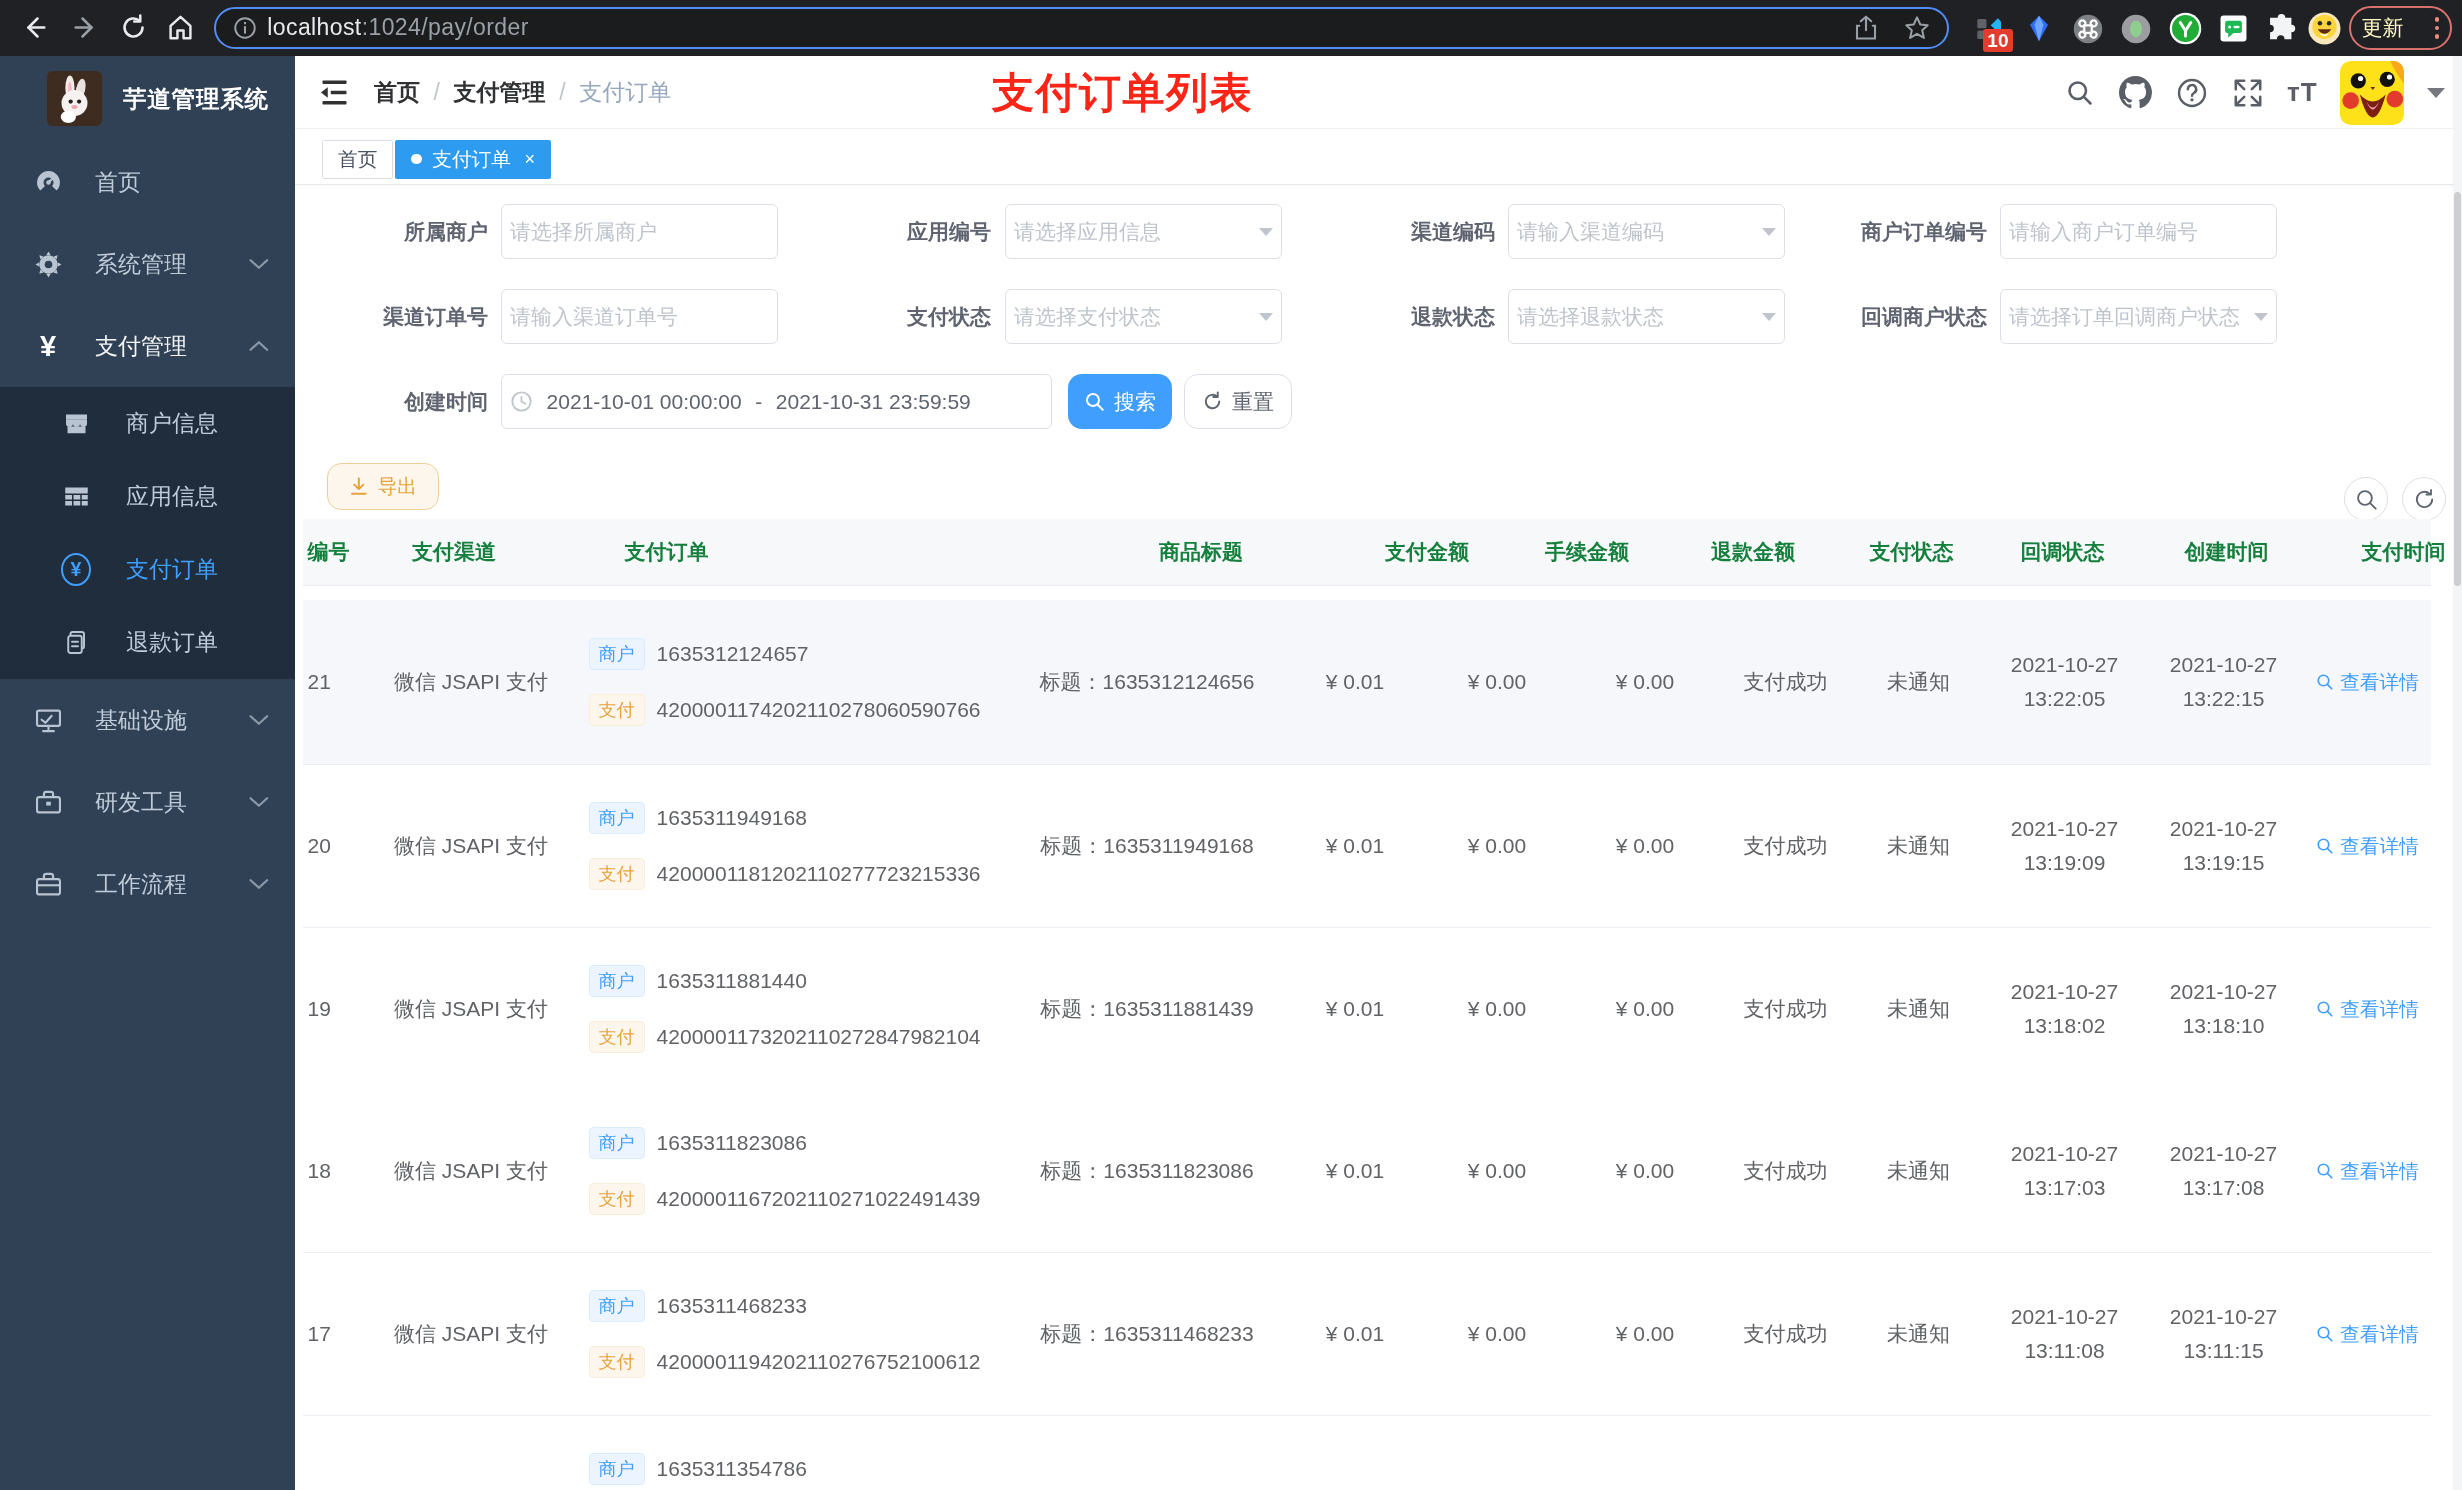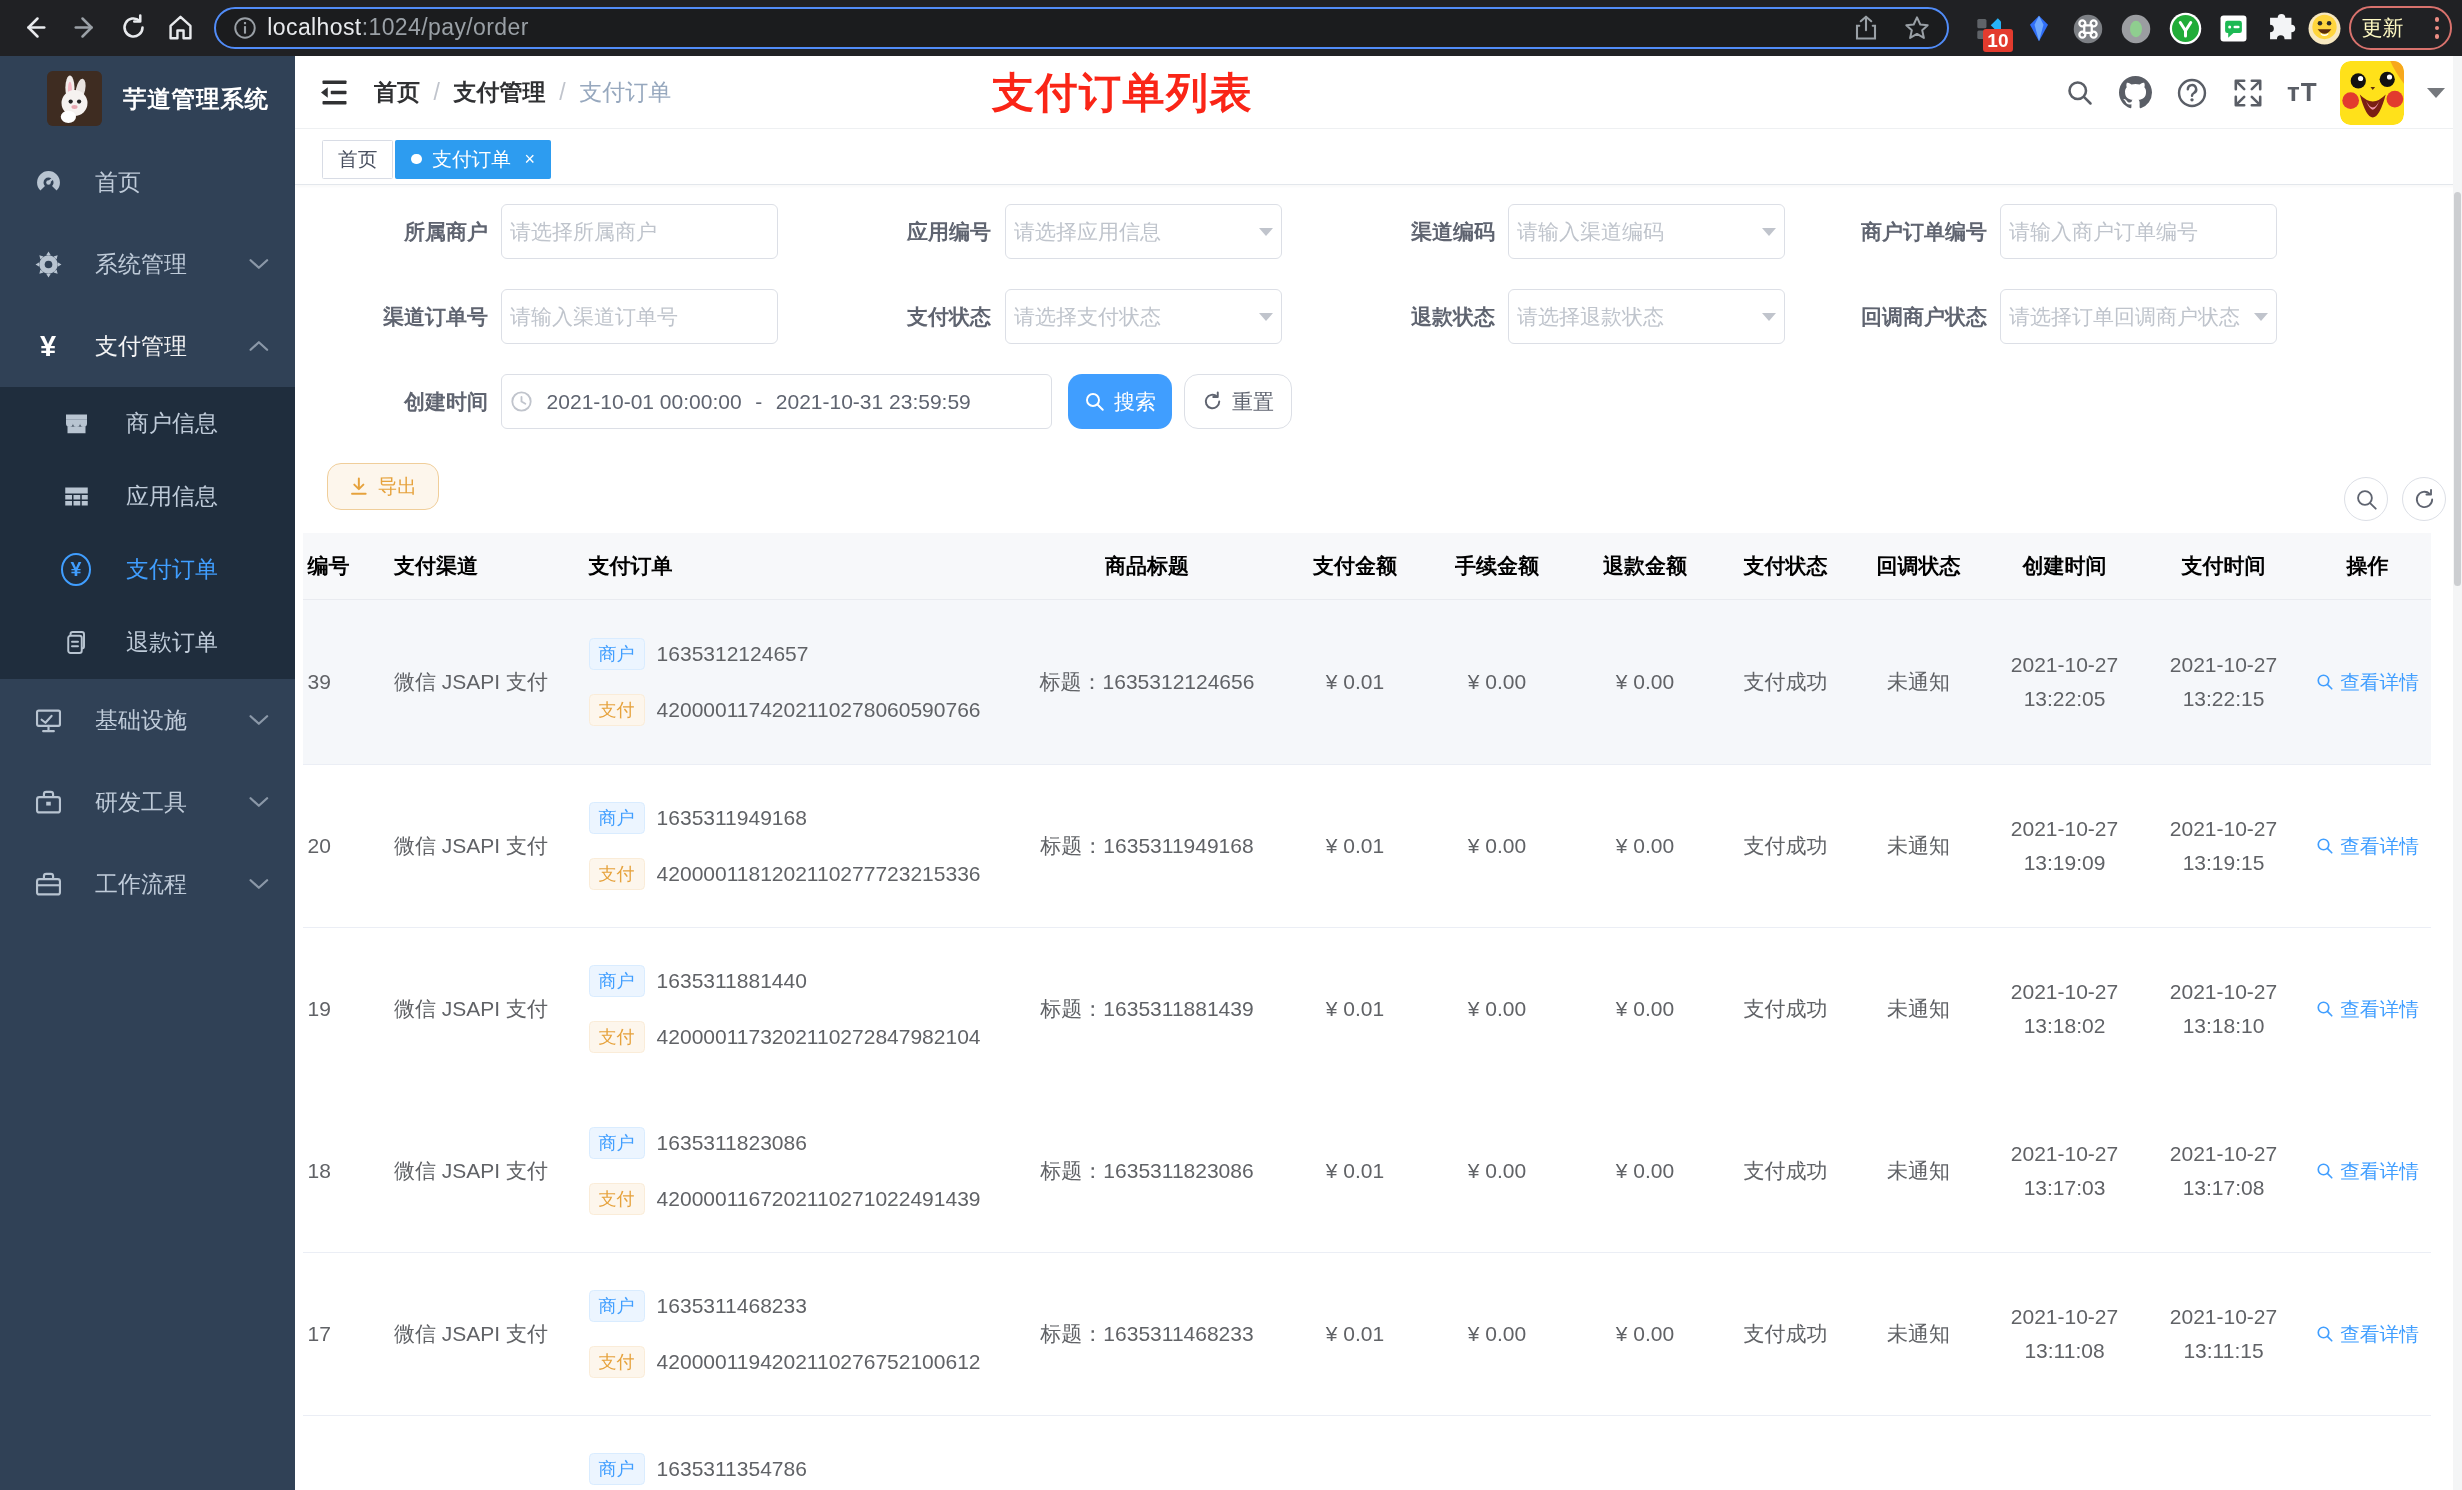--- a/index.html
+++ b/index.html
@@ -82,22 +82,22 @@
   .btn { position:absolute; height:55px; border-radius:14px; display:flex; align-items:center; justify-content:center;
          gap:9px; font-size:21px; }
   .btn-search { left:1068px; top:374px; width:104px; background:#409eff; color:#fff; }
   .btn-reset { left:1184px; top:374px; width:108px; background:#fff; border:1.5px solid #dcdfe6; color:#5f6470; }
   .btn-export { left:327px; top:463px; width:112px; height:47px; background:#fdf6ec; border:1.5px solid #f0ce9a;
                 color:#e6a23c; font-size:19.7px; }
   .circ-btn { position:absolute; top:477px; width:44px; height:44px; border-radius:50%; border:1.5px solid #dcdfe6;
               display:flex; align-items:center; justify-content:center; color:#5f6470; background:#fff; }
 
   
-  .thead { position:absolute; top:533px; left:303px; width:2128px; height:67px; display:flex; align-items:center;
-           background:#f7f8fa; border-bottom:1.5px solid #e9ebf0; font-size:21px; font-weight:bold; color:#000000; }
+  .thead { position:absolute; top:519px; left:303px; width:2128px; height:67px; display:flex; align-items:center;
+           background:#f7f8fa; border-bottom:1.5px solid #e9ebf0; font-size:21px; font-weight:bold; color:#15803d;gap:18px; }
   .trow { position:absolute; left:303px; width:2128px; height:163px; display:flex; align-items:center;
           background:#fff; border-bottom:1.5px solid #ebeef5; font-size:21px; color:#606266; }
   .row-hover { background:#f5f7fa; }
   .td,.th { flex:none; display:flex; align-items:center; overflow:hidden; white-space:nowrap; }
   .c1{width:68px; padding-left:4.5px;} .c2{width:204px; padding-left:23px;} .c3{width:432px; padding-left:13.6px;}
   .c4{width:280px;} .c5{width:136px;} .c6{width:148px;} .c7{width:148px;} .c8{width:133px;}
   .c9{width:133px;} .c10{width:159px;} .c11{width:159px;} .c12{width:129px;}
   .center { justify-content:center; }
   .two-line { flex-direction:column; justify-content:center; gap:7.6px; line-height:26px; }
   .order-cell { flex-direction:column; align-items:flex-start; justify-content:center; gap:23px; }
@@ -550,21 +550,21 @@
   <div class="th c6 center">手续金额</div>
   <div class="th c7 center">退款金额</div>
   <div class="th c8 center">支付状态</div>
   <div class="th c9 center">回调状态</div>
   <div class="th c10 center">创建时间</div>
   <div class="th c11 center">支付时间</div>
   <div class="th c12 center">操作</div>
 </div>
 
 <div class="trow row-hover" style="top:600px;height:165px">
-  <div class="td c1">39</div>
+  <div class="td c1">21</div>
   <div class="td c2">微信 JSAPI 支付</div>
   <div class="td c3 order-cell">
     <div class="order-line">
         <span class="tag tag-m">商户</span>
         <span>1635312124657</span>
       </div>
     <div class="order-line">
         <span class="tag tag-p">支付</span>
         <span>4200001174202110278060590766</span>
       </div>

